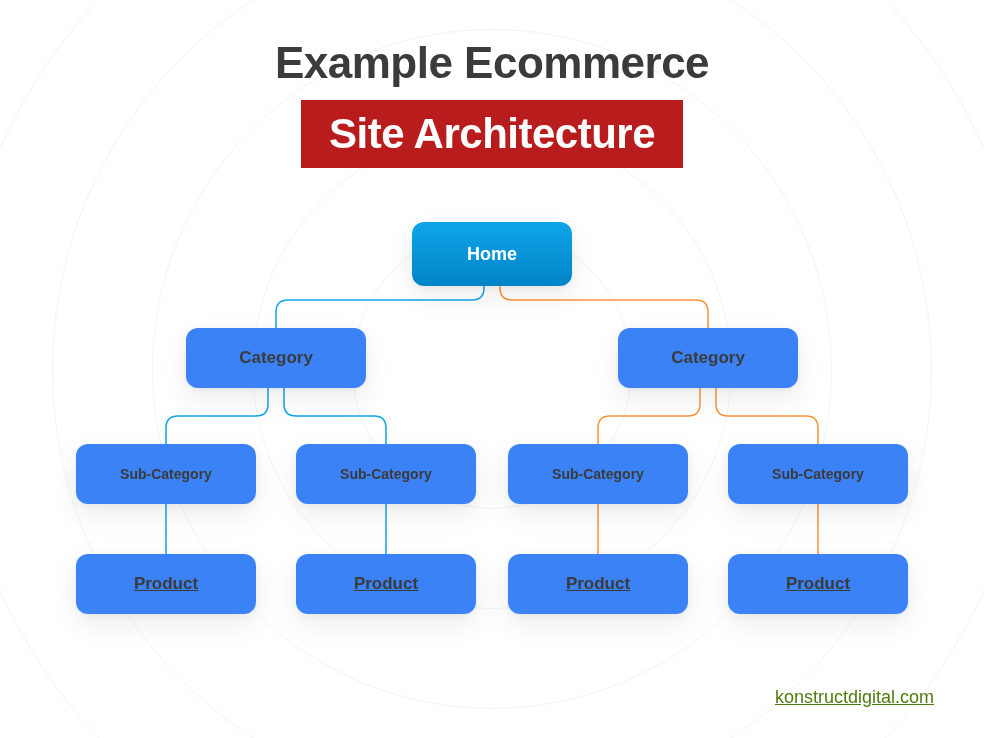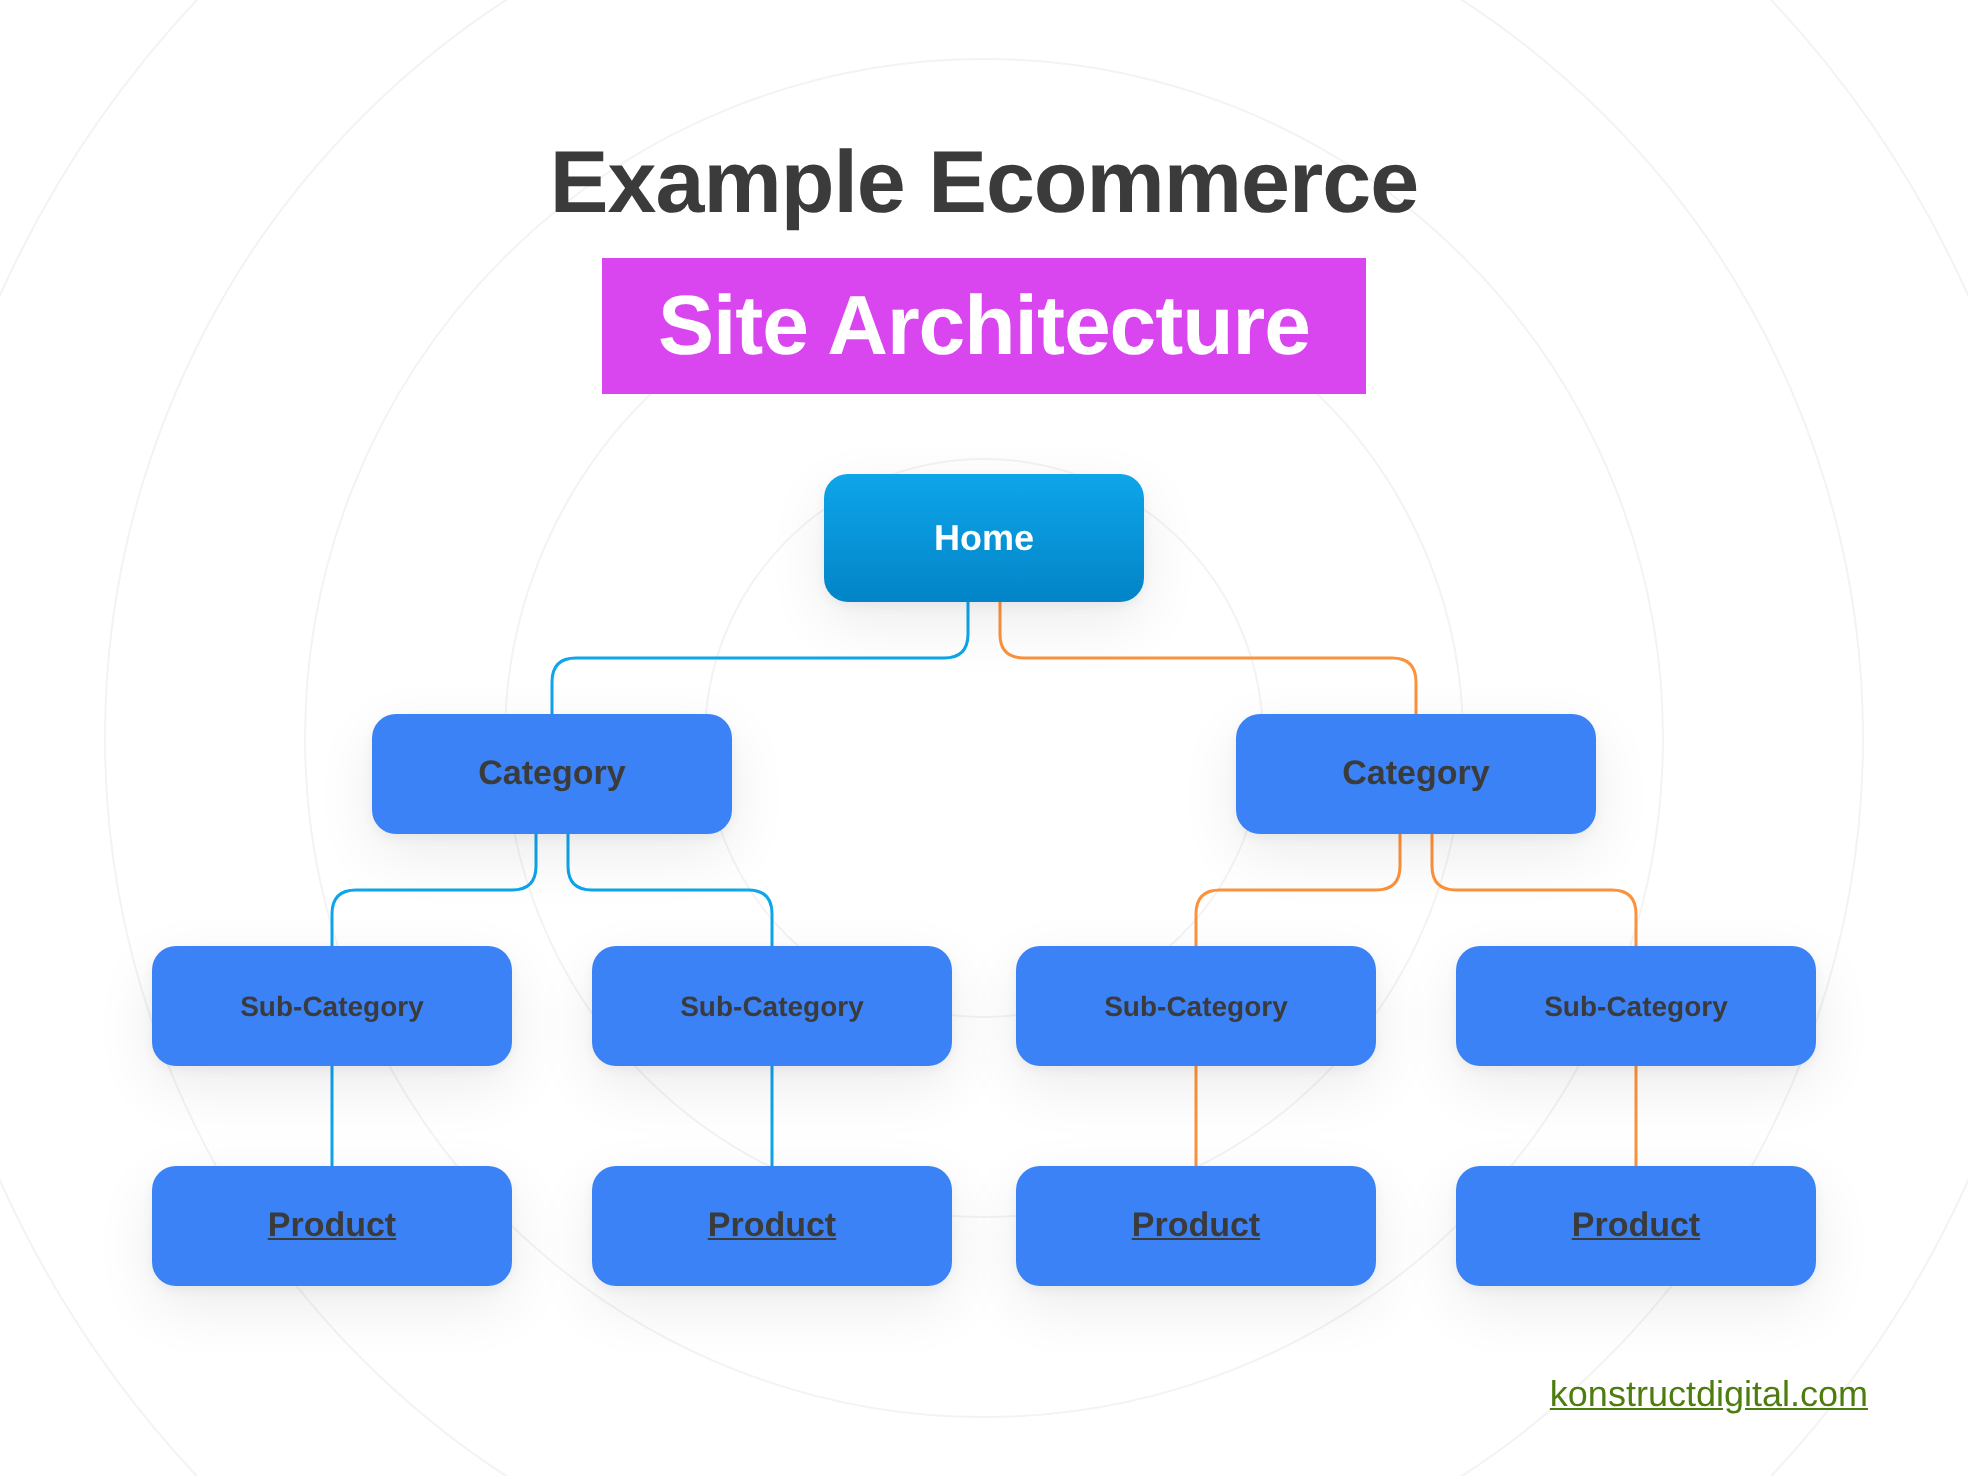--- a/index.html
+++ b/index.html
@@ -27,33 +27,33 @@
       transform: translate(-50%, -50%);
     }
     .r1 { width: 280px; height: 280px; }
     .r2 { width: 480px; height: 480px; }
     .r3 { width: 680px; height: 680px; }
     .r4 { width: 880px; height: 880px; }
     .r5 { width: 1080px; height: 1080px; }
 
     .heading {
       text-align: center;
-      padding-top: 67px;
+      padding-top: 38px;
       position: relative;
       z-index: 2;
     }
     .title-line1 {
       font-size: 44px;
       font-weight: 800;
       color: #3b3b3b;
       letter-spacing: -0.5px;
     }
     .title-line2-wrap {
       display: inline-block;
-      background: #d946ef;
+      background: #b91c1c;
       padding: 10px 28px;
       margin-top: 12px;
     }
     .title-line2 {
       font-size: 42px;
       font-weight: 700;
       color: #fff;
       letter-spacing: -0.5px;
     }
 
@@ -134,21 +134,21 @@
 
     <path d="M 700 180 L 700 196 Q 700 208 688 208 L 610 208 Q 598 208 598 220 L 598 236" stroke="#fb923c" stroke-width="1.5" fill="none"></path>
     <path d="M 716 180 L 716 196 Q 716 208 728 208 L 806 208 Q 818 208 818 220 L 818 236" stroke="#fb923c" stroke-width="1.5" fill="none"></path>
 
     <line x1="166" y1="296" x2="166" y2="346" stroke="#0ea5e9" stroke-width="1.5"></line>
     <line x1="386" y1="296" x2="386" y2="346" stroke="#0ea5e9" stroke-width="1.5"></line>
     <line x1="598" y1="296" x2="598" y2="346" stroke="#fb923c" stroke-width="1.5"></line>
     <line x1="818" y1="296" x2="818" y2="346" stroke="#fb923c" stroke-width="1.5"></line>
   </svg>
 
-  <div class="node node-home" style="left:412px; top:0px;">
+  <div class="node node-home" style="left:412px; top:14px;">
     <span>Home</span>
   </div>
 
   <div class="node node-white node-cat" style="left:186px; top:120px;">
     <span>Category</span>
   </div>
   <div class="node node-white node-cat" style="left:618px; top:120px;">
     <span>Category</span>
   </div>
 

